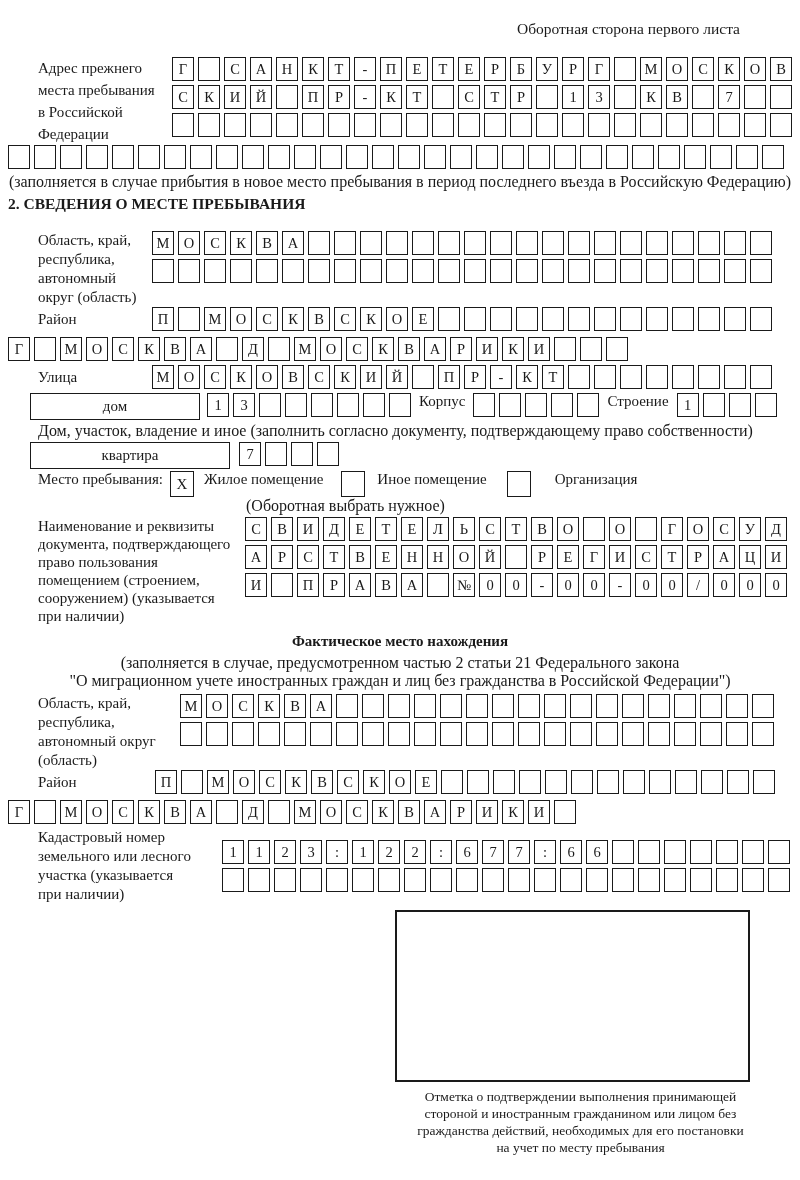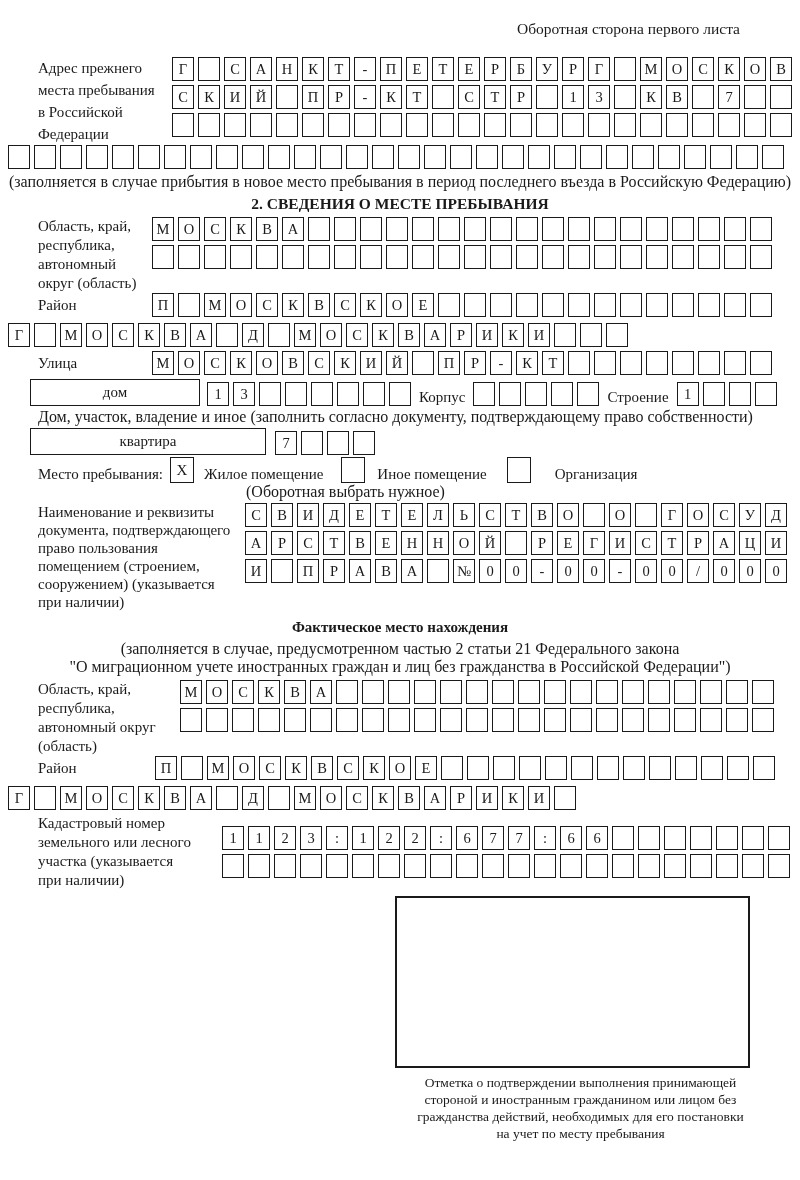--- a/index.html
+++ b/index.html
@@ -23,29 +23,29 @@
     width: 22px; height: 24px; border: 1.5px solid var(--ink);
     margin-right: 4px; flex: 0 0 auto;
     display: flex; align-items: center; justify-content: center;
     font-size: 14.5px; line-height: 1;
   }
   .cellrow .cell:last-child { margin-right: 0; }
 
   .note { font-size: 16px; }
   .note.center { text-align: center; }
 
-  .h2title { text-align: center; font-weight: bold; font-size: 15.5px; margin: 4px 0 4px 0; }
+  .h2title { text-align: left; font-weight: bold; font-size: 15.5px; margin: 4px 0 18px 0; }
   .h3title { text-align: center; font-weight: bold; font-size: 15px; margin: 8px 0 4px 0; }
 
   .namebox {
     height: 27px; border: 1.5px solid var(--ink);
     display: flex; align-items: center; justify-content: center;
     font-size: 15px; flex: 0 0 auto;
   }
-  .inline { display: flex; align-items: flex-end; }
+  .inline { display: flex; align-items: flex-start; }
   .smalllbl { font-size: 15px; margin: 0 8px; }
 
   .chk {
     width: 24px; height: 26px; border: 1.5px solid var(--ink);
     display: flex; align-items: center; justify-content: center;
     font-size: 15px; flex: 0 0 auto;
   }
 
   .stamp { border: 2px solid var(--ink); width: 355px; height: 172px; margin-left: 387px; margin-top: 6px; }
   .caption { width: 445px; margin-left: 350px; margin-top: 6px; font-size: 13.5px; line-height: 17px; text-align: center; }
@@ -361,21 +361,21 @@
     <div class="cellrow" style="margin:0;">
         <div class="cell">1</div>
         <div class="cell"></div>
         <div class="cell"></div>
         <div class="cell"></div>
       </div>
   </div>
   <div class="note ml30">Дом, участок, владение и иное (заполнить согласно документу, подтверждающему право собственности)</div>
 
   <div class="inline ml22 mt2 mb2">
-    <div class="namebox" style="width:236px;">квартира</div>
+    <div class="namebox" style="width:200px;">квартира</div>
     <div class="cellrow" style="margin:0 0 0 9px;">
         <div class="cell">7</div>
         <div class="cell"></div>
         <div class="cell"></div>
         <div class="cell"></div>
       </div>
   </div>
 
   <div class="inline ml30 mt2">
     <span style="font-size:15px;">Место пребывания:</span>

